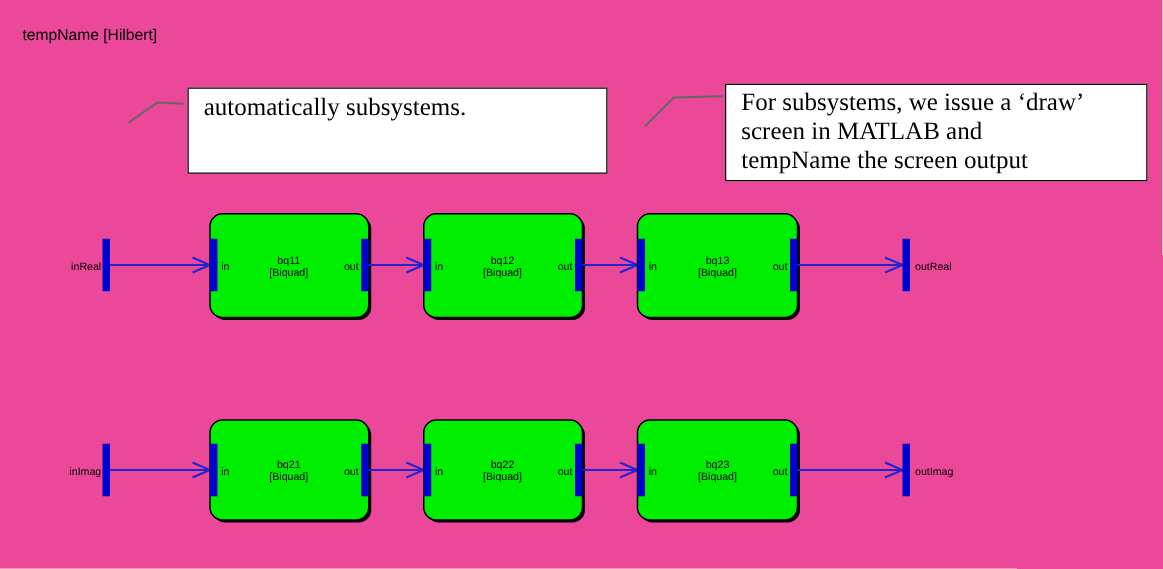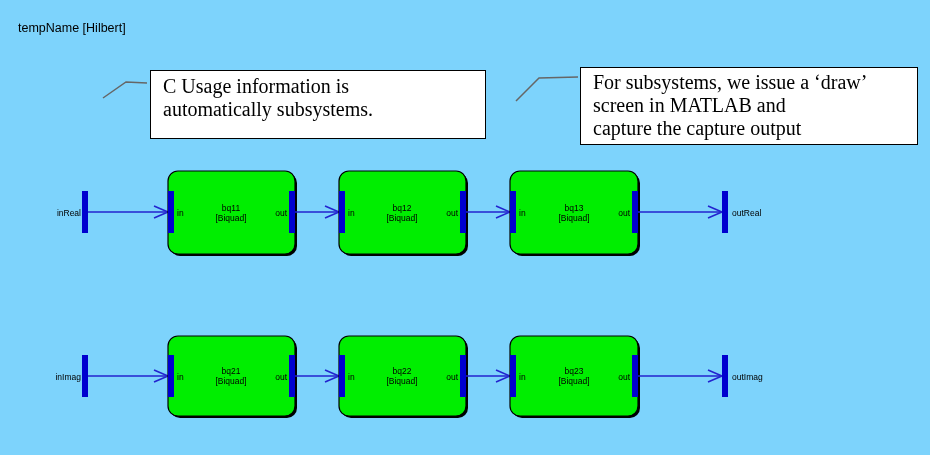--- a/index.html
+++ b/index.html
@@ -1,17 +1,17 @@
 <!DOCTYPE html>
 <html><head>
 <meta charset="utf-8">
 <style>
   html,body{margin:0;padding:0;background:#fff;}
   .canvas{
-    position:relative;width:930px;height:455px;background:#7dd3fc;
+    position:relative;width:930px;height:455px;background:#ec4899;
     font-family:"Liberation Sans",sans-serif;overflow:hidden;
   }
   .model-title{
     position:absolute;left:18px;top:21px;
     font-size:12.5px;color:#000;letter-spacing:0px;white-space:nowrap;
   }
   .callout{
     position:absolute;box-sizing:border-box;border:1.5px solid #000;background:#fff;
     font-family:"Liberation Serif",serif;font-size:20px;line-height:23px;color:#000;
   }
@@ -30,28 +30,27 @@
   .t-end{text-anchor:end;}
 </style>
 </head>
 <body>
 
 <div class="canvas">
 
   <div class="model-title">tempName [Hilbert]</div>
 
   <div class="callout callout-1">
-    <div>C Usage information is</div>
     <div>automatically subsystems.</div>
   </div>
 
   <div class="callout callout-2">
     <div>For subsystems, we issue a ‘draw’</div>
     <div>screen in MATLAB and</div>
-    <div>capture the capture output</div>
+    <div>tempName the screen output</div>
   </div>
 
   <svg width="930" height="455" viewBox="0 0 930 455">
 
     <polyline class="leader" points="103,98 126,82 147,83"></polyline>
     <polyline class="leader" points="516,101 539,78 578,77"></polyline>
 
     <text class="t-end" x="81" y="216">inReal</text>
     <rect class="bar" x="82" y="191" width="6" height="42"></rect>
     <line class="sig" x1="88" y1="212" x2="167" y2="212"></line>

